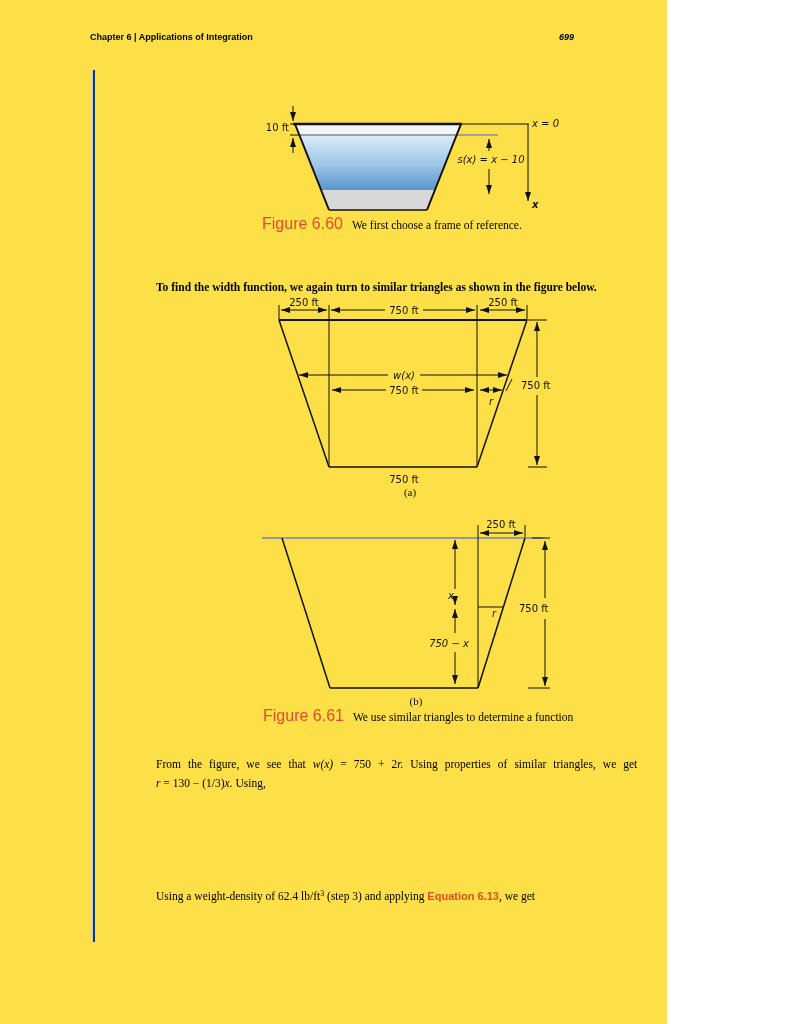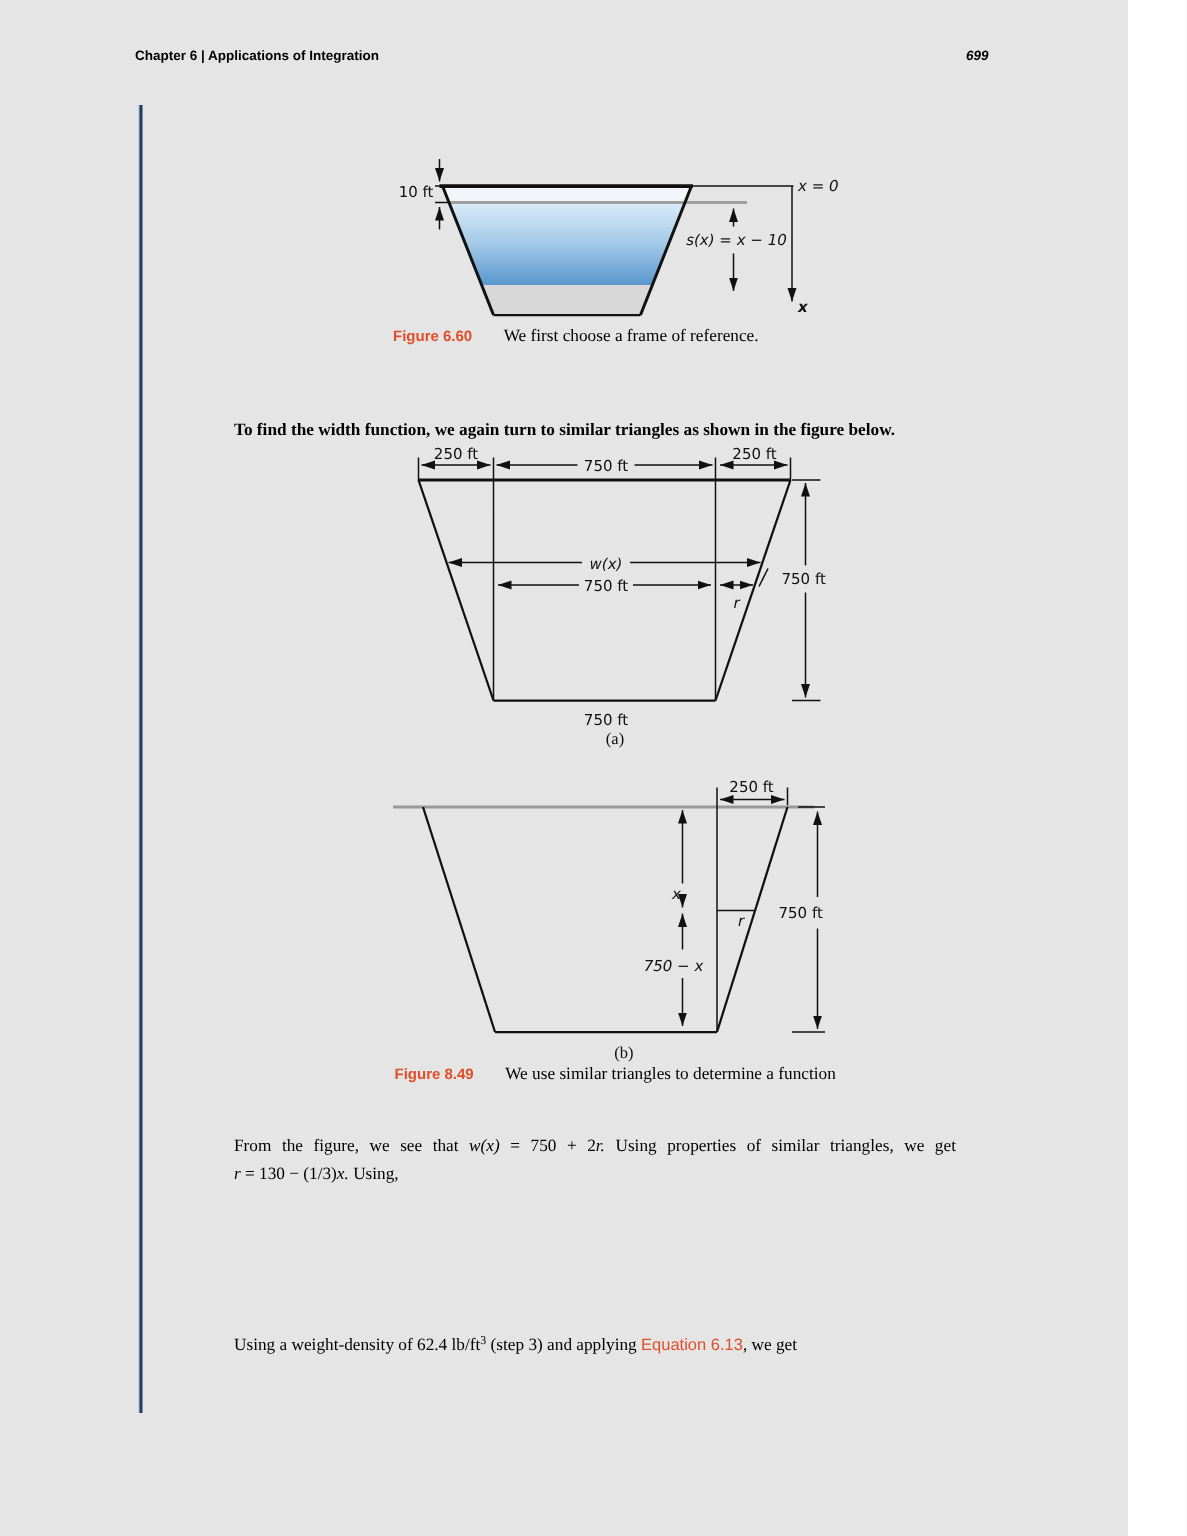--- a/index.html
+++ b/index.html
@@ -1,42 +1,42 @@
 <!DOCTYPE html>
 <html><head>
 <meta charset="utf-8">
 <style>
   html,body{margin:0;padding:0;background:#fff;}
-  #page{position:relative;width:752px;height:1024px;background:#e5e5e5;overflow:hidden;
+  #page{position:relative;width:667px;height:1024px;background:#fde047;overflow:hidden;
         font-family:"Liberation Serif",serif;color:#111;}
   .hdr{position:absolute;top:32px;font-family:"Liberation Sans",sans-serif;
        font-weight:bold;font-size:9px;color:#000;}
   #hdr-left{left:90px;}
   #hdr-right{right:93px;font-style:italic;}
   #left-rule{position:absolute;left:92px;top:70px;width:2px;height:872px;
              background:#1e3a61;border-left:1.5px solid #bccde6;}
   .figsvg{position:absolute;}
   svg text{font-family:"DejaVu Sans","Liberation Sans",sans-serif;font-size:10px;fill:#111;}
   svg text.it{font-style:italic;}
   svg text.bd{font-weight:bold;}
   svg text.serif{font-family:"Liberation Serif",serif;font-size:11px;}
   .cap{position:absolute;font-size:11.5px;line-height:14.5px;color:#000;}
-  .figlabel{font-family:"Liberation Sans",sans-serif;font-weight:bold;font-size:10px;
-            color:#e04e2a;margin-right:21px;}
+  .figlabel{font-family:"Liberation Sans",sans-serif;font-weight:normal;font-size:16px;
+            color:#e04e2a;margin-right:9px;}
   .para{position:absolute;left:156px;width:536px;font-size:11.5px;line-height:19px;color:#000;}
   .mi{font-style:italic;}
   .just1{word-spacing:0.36em;}
   #equation{position:absolute;left:156px;top:842px;width:536px;text-align:center;
             font-size:11.5px;color:#000;}
   .frac{display:inline-flex;flex-direction:column;align-items:center;vertical-align:-7px;
         margin:0 2px;line-height:1;}
   .frac span{display:block;font-size:9.5px;padding:0 2px;line-height:10px;}
   .frac .den{border-top:1px solid #000;}
   sup.cube{font-size:8px;vertical-align:4px;}
-  .eqlink{color:#e04e2a;font-weight:normal;font-family:"Liberation Sans",sans-serif;
+  .eqlink{color:#e04e2a;font-weight:bold;font-family:"Liberation Sans",sans-serif;
           font-size:11px;cursor:pointer;}
 </style>
 </head>
 <body>
 
 <div id="page">
 
   <div id="hdr-left" class="hdr">Chapter 6 | Applications of Integration</div>
   <div id="hdr-right" class="hdr">699</div>
 
@@ -201,21 +201,21 @@
       <line x1="268" y1="173" x2="290" y2="173"></line>
       <line x1="285" y1="83" x2="285" y2="26" marker-end="url(#ar3)"></line>
       <line x1="285" y1="104" x2="285" y2="171" marker-end="url(#ar3)"></line>
     </g>
     <text x="259" y="97">750 ft</text>
 
     <text x="156" y="190" text-anchor="middle" class="serif">(b)</text>
   </svg>
 
   <div class="cap" style="left:263px;top:709px;width:336px;">
-    <div><span class="figlabel">Figure 8.49</span><span>We use similar triangles to determine a function</span></div>
+    <div><span class="figlabel">Figure 6.61</span><span>We use similar triangles to determine a function</span></div>
   </div>
 
   <div class="para" style="top:755px;">
     <div class="just1"><span>From the figure, we see that </span><span class="mi">w(x)</span><span> = 750 + 2</span><span class="mi">r.</span><span> Using properties of similar triangles, we get</span></div>
     <div><span class="mi">r</span><span> = 130 − (1/3)</span><span class="mi">x.</span><span> Using,</span></div>
   </div>
 
 
   <div class="para" style="top:884px;">
     <span>Using a weight-density of 62.4 lb/ft</span><sup class="cube">3</sup><span> (step 3) and applying </span><span class="eqlink">Equation 6.13</span><span>, we get</span>

